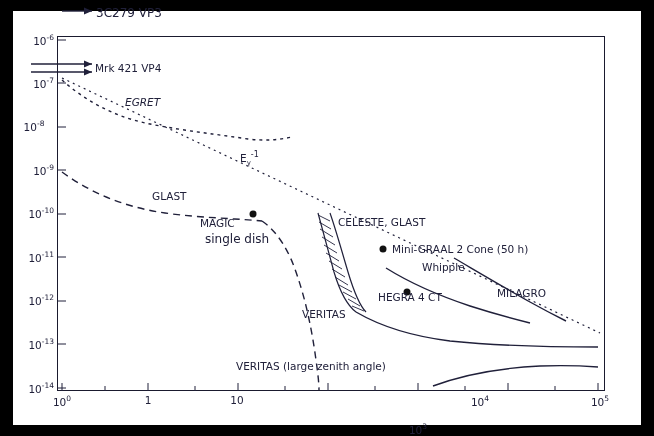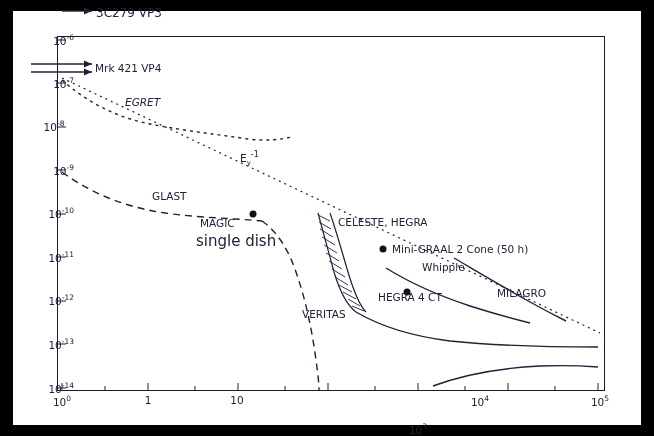--- a/index.html
+++ b/index.html
@@ -60,30 +60,29 @@
     white-space: nowrap;
   }
   .tick-x sup { font-size: 7.5px; }
   .tick-y {
     position: absolute;
     font-size: 10.5px;
     color: #20203a;
     transform: translateY(-50%);
     text-align: right;
     white-space: nowrap;
-    padding-left: 20px;
   }
   .tick-y sup { font-size: 7.5px; }
   .ann {
     position: absolute;
     font-size: 10.5px;
     color: #20203a;
     white-space: nowrap;
   }
-  .ann.small { font-size: 15px; }
+  .ann.small { font-size: 12px; margin-left: 9px; }
   svg { position: absolute; left: 0; top: 0; }
   .dot {
     position: absolute;
     width: 7px; height: 7px;
     background: #111;
     border-radius: 50%;
     transform: translate(-50%, -50%);
   }
   #topnote {
     position: absolute;
@@ -205,20 +204,21 @@
   <div class="dot" style="left:253px;top:214px;"></div>
   <div class="dot" style="left:383px;top:249px;"></div>
   <div class="dot" style="left:407px;top:292px;"></div>
 
   <div class="ann" style="left:95px;top:62px;">Mrk 421  VP4</div>
   <div class="ann" style="left:125px;top:96px;font-style:italic;">EGRET</div>
   <div class="ann" style="left:240px;top:150px;">E<sub style="font-size:7px;">γ</sub><sup style="font-size:8px;">-1</sup></div>
   <div class="ann" style="left:152px;top:190px;">GLAST</div>
   <div class="ann" style="left:200px;top:217px;">MAGIC</div>
   <div class="ann small" style="left:196px;top:232px;">single dish</div>
-  <div class="ann" style="left:338px;top:216px;">CELESTE, HEGRA</div>
+  <div class="ann" style="left:338px;top:216px;">CELESTE, GLAST</div>
   <div class="ann" style="left:392px;top:243px;">Mini-GRAAL  2 Cone (50 h)</div>
   <div class="ann" style="left:422px;top:261px;">Whipple</div>
   <div class="ann" style="left:497px;top:287px;">MILAGRO</div>
   <div class="ann" style="left:378px;top:291px;">HEGRA  4 CT</div>
   <div class="ann" style="left:302px;top:308px;text-align:center;">VERITAS</div>
+  <div class="ann" style="left:236px;top:360px;">VERITAS (large zenith angle)</div>
 
 </div>
 
 </body></html>

